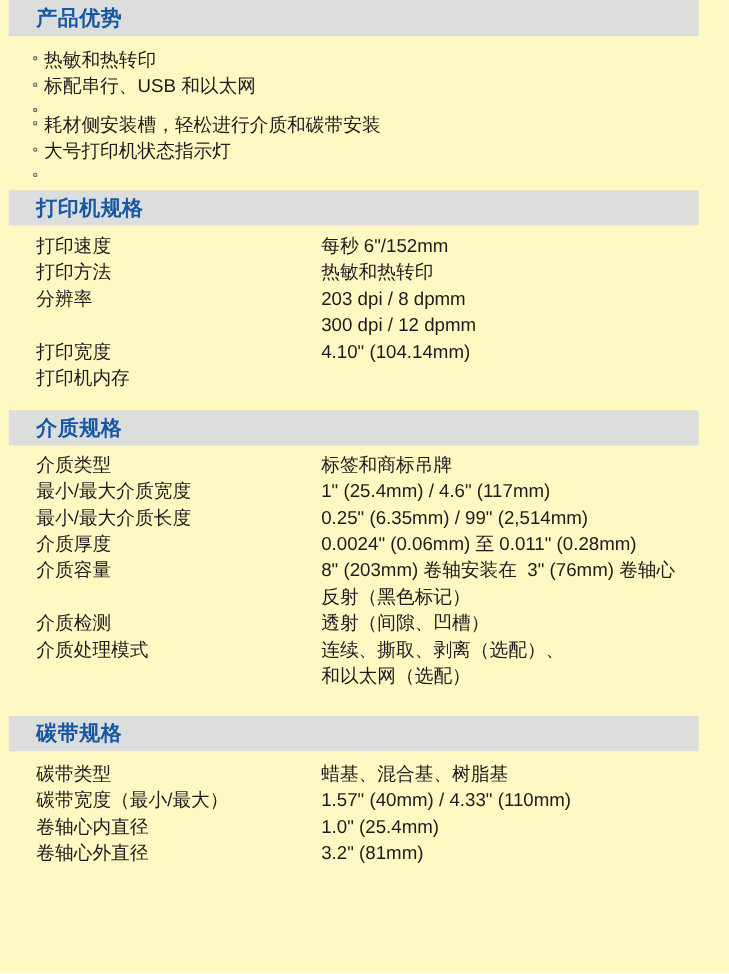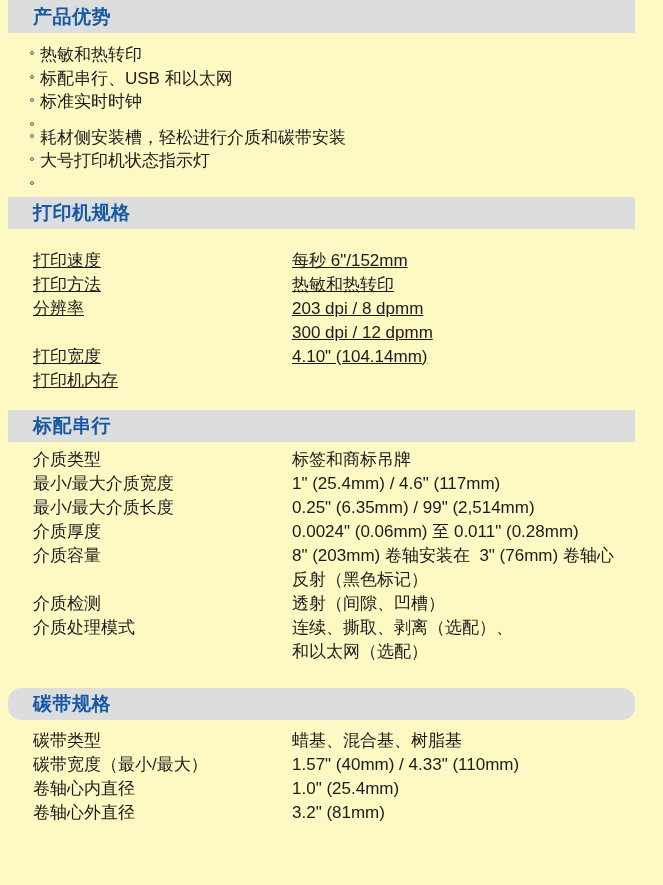--- a/index.html
+++ b/index.html
@@ -21,55 +21,54 @@
     background:var(--header-bg);
     display:flex;align-items:center;padding-left:25px;
   }
   .bar-first{height:33px;}
   .bar h2{
     margin:0;font-size:19px;font-weight:bold;
     color:var(--header-text);letter-spacing:0.5px;
   }
   .bar2{margin-top:12px;}
   .bar3{margin-top:17px;}
-  .bar4{margin-top:24px;border-radius:13px;}
+  .bar4{margin-top:24px;}
   .bullets{
     list-style:none;margin:10px 0 0 0;padding:0 0 0 30px;
   }
   .bullets li{
     display:flex;align-items:flex-start;
     font-size:17px;line-height:23.5px;white-space:pre;
   }
   .dot{
     flex:none;width:4px;height:4px;border-radius:50%;
     border:1.5px solid var(--bullet-ring);
     background:var(--bullet-fill);
     margin:8px 6px 0 0;
   }
   .spec{margin-left:33px;}
-  .spec-s2{margin-top:20px;text-decoration:underline;}
+  .spec-s2{margin-top:7px;}
   .spec-s3{margin-top:6px;}
   .spec-s4{margin-top:9px;}
   .row{display:flex;font-size:17px;line-height:24px;}
   .label{flex:none;width:259px;white-space:pre;}
   .value{white-space:pre;}
 </style>
 </head>
 <body>
 
 <div class="page">
 
   <section>
     <div class="bar bar-first">
       <h2>产品优势</h2>
     </div>
     <ul class="bullets">
       <li><span class="dot"></span><span>热敏和热转印</span></li>
       <li><span class="dot"></span><span>标配串行、USB 和以太网</span></li>
-      <li><span class="dot"></span><span>标准实时时钟</span></li>
       <li><span class="dot"></span></li>
       <li><span class="dot"></span><span>耗材侧安装槽，轻松进行介质和碳带安装</span></li>
       <li><span class="dot"></span><span>大号打印机状态指示灯</span></li>
       <li><span class="dot"></span></li>
     </ul>
   </section>
 
   <section>
     <div class="bar bar2">
       <h2>打印机规格</h2>
@@ -96,21 +95,21 @@
           <span class="value">4.10" (104.14mm)</span>
         </div>
       <div class="row">
           <span class="label">打印机内存</span>
         </div>
     </div>
   </section>
 
   <section>
     <div class="bar bar3">
-      <h2>标配串行</h2>
+      <h2>介质规格</h2>
     </div>
     <div class="spec spec-s3">
       <div class="row">
           <span class="label">介质类型</span>
           <span class="value">标签和商标吊牌</span>
         </div>
       <div class="row">
           <span class="label">最小/最大介质宽度</span>
           <span class="value">1" (25.4mm) / 4.6" (117mm)</span>
         </div>

